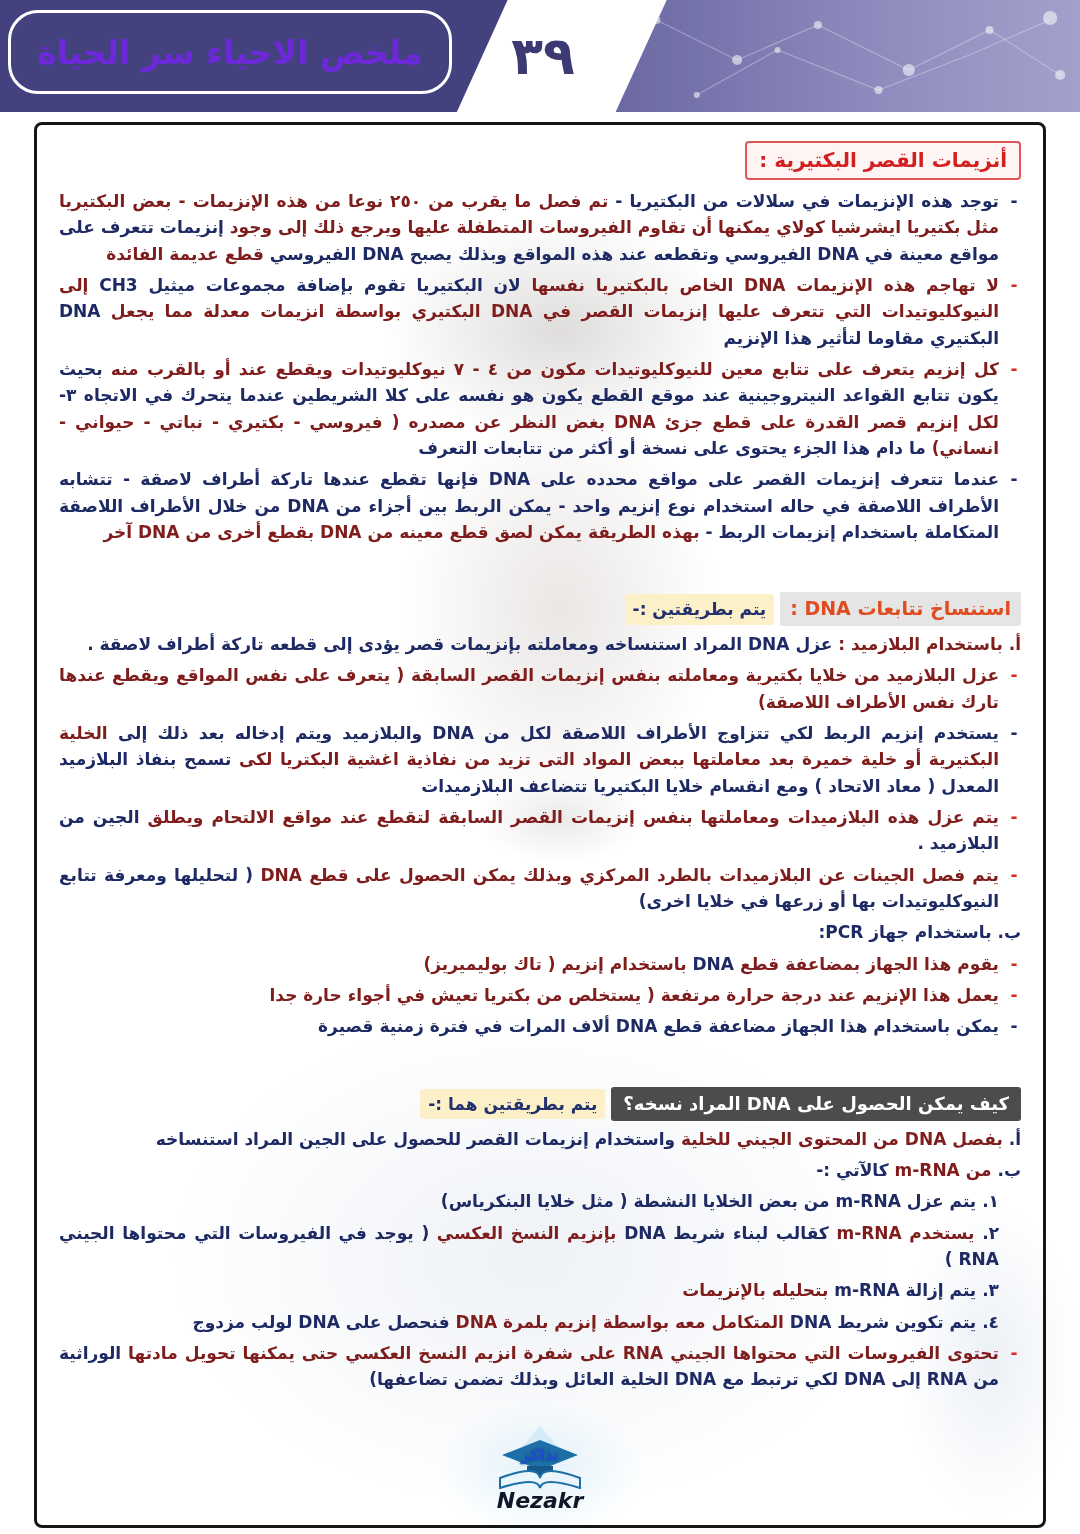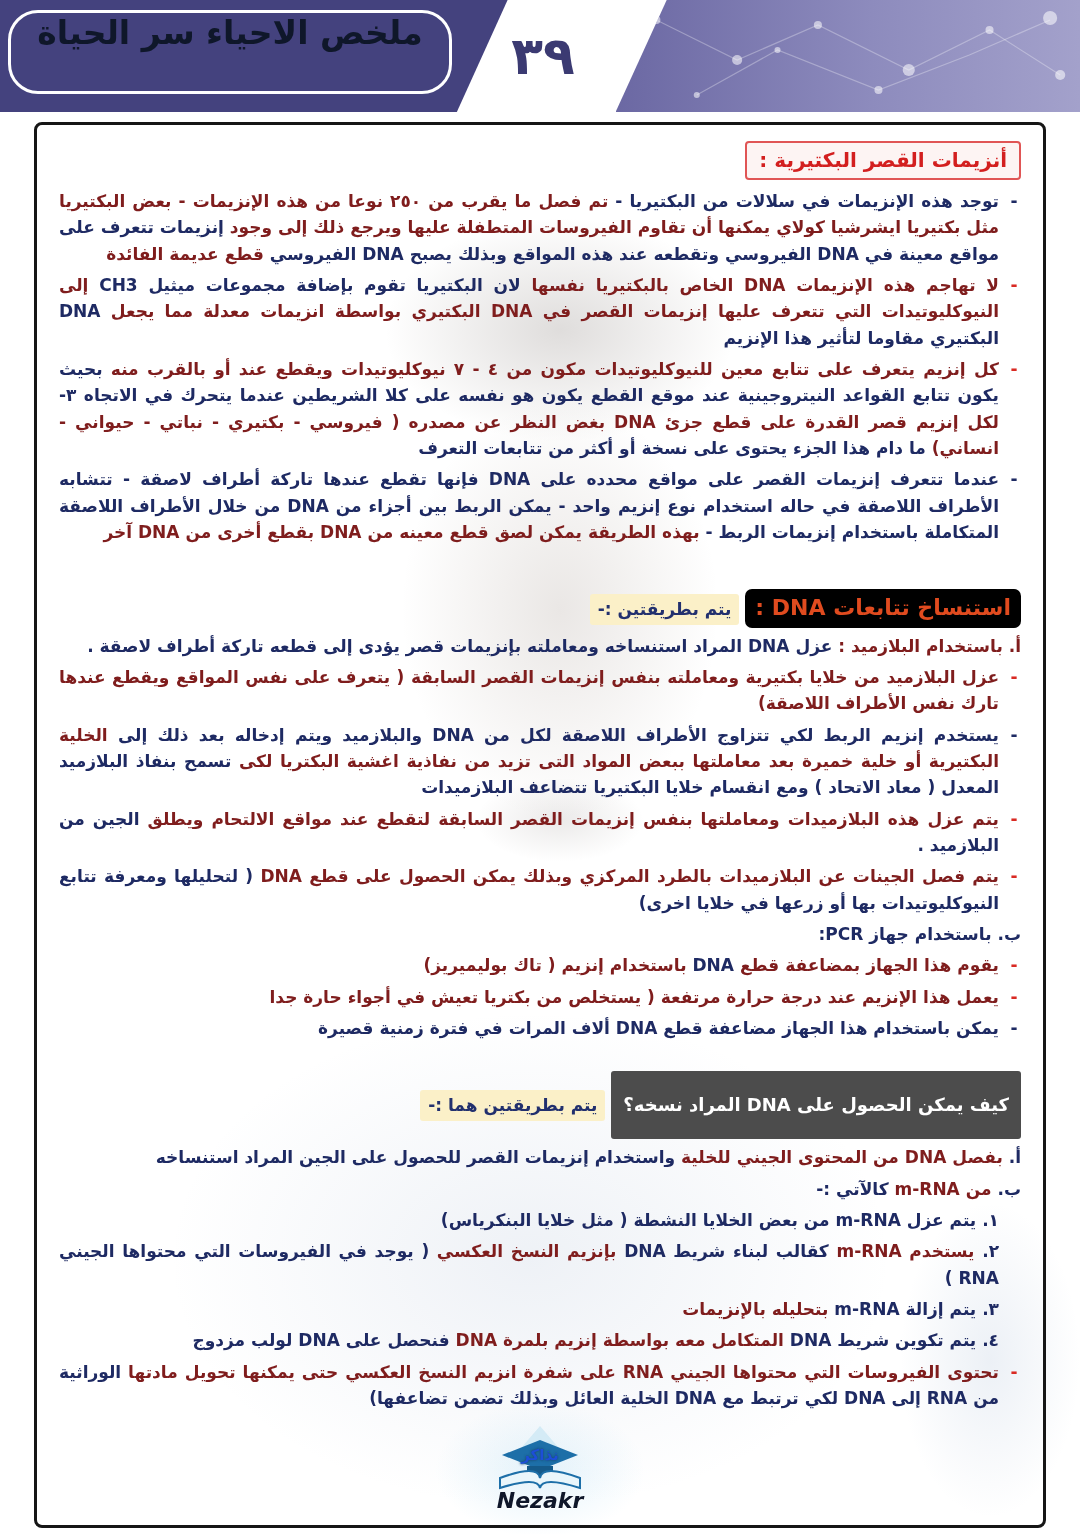--- a/index.html
+++ b/index.html
@@ -4,22 +4,22 @@
 <style>
   html,body{margin:0;padding:0;background:#e8e8e8;}
   body{font-family:"DejaVu Sans",sans-serif;font-weight:700;}
   .page{position:relative;width:1080px;height:1534px;background:#ffffff;margin:0 auto;overflow:hidden;}
 
   
   .banner{position:absolute;top:0;left:0;right:0;height:112px;background:#ffffff;z-index:3;}
   .banner-left{position:absolute;left:0;top:0;width:47%;height:100%;background:#44427e;
     clip-path:polygon(0 0,100% 0,90% 100%,0 100%);}
   .title-box{position:absolute;left:8px;top:10px;height:78px;width:438px;border:3px solid #ffffff;
-    border-radius:30px;display:flex;align-items:flex-start;justify-content:center;
-    color:#0f172a;font-size:33px;letter-spacing:.5px;}
+    border-radius:30px;display:flex;align-items:center;justify-content:center;
+    color:#6d28d9;font-size:33px;letter-spacing:.5px;}
   .page-number{position:absolute;left:488px;top:0;width:110px;height:100%;display:flex;
     align-items:center;justify-content:center;font-size:52px;color:#3b3a72;}
   .banner-right{position:absolute;right:0;top:0;width:43%;height:100%;
     background:linear-gradient(90deg,#6b68a3 0%,#8d8bbd 55%,#a3a1cb 100%);
     clip-path:polygon(11% 0,100% 0,100% 100%,0 100%);}
   .banner-right svg{position:absolute;inset:0;width:100%;height:100%;}
 
   
   .watermark{position:absolute;inset:0;z-index:0;pointer-events:none;
     background:
@@ -40,24 +40,24 @@
   .blk .runs{flex:1 1 auto;min-width:0;}
   .blk.heading{margin:2px 0 8px 0;}
   .blk.ind{padding-right:22px;}
 
   .run.navy{color:#1e2a63;}
   .run.red{color:#7f1d1d;}
   .marker.navy{color:#1e2a63;}
   .marker.red{color:#d92a23;}
   .run.label-red{color:#d31f1f;border:2px solid #e05555;background:#fdf4f3;padding:2px 12px;
     border-radius:4px;font-size:20px;display:inline-block;}
-  .run.label-yellow{color:#e04b1f;background:#000000;padding:2px 10px;border-radius:7px;
-    font-size:22px;display:inline-block;}
+  .run.label-yellow{color:#e04b1f;background:#e5e5e5;padding:2px 10px;border-radius:2px;
+    font-size:19px;display:inline-block;}
   .run.label-cream{color:#22306e;background:#fbf0c8;padding:2px 8px;border-radius:3px;display:inline-block;margin-top:44px;}
-  .run.label-dark{color:#ffffff;background:#4c4c4c;padding:20px 12px;border-radius:3px;
+  .run.label-dark{color:#ffffff;background:#4c4c4c;padding:3px 12px;border-radius:3px;
     font-size:18px;display:inline-block;}
 
   
   .logo{position:absolute;left:50%;bottom:4px;transform:translateX(-50%);width:160px;height:104px;
     z-index:6;text-align:center;}
   .logo svg{display:block;margin:0 auto;}
   .brand-ar{position:absolute;top:20px;left:0;right:0;color:#1d4ed8;font-size:15px;
     text-shadow:0 0 3px #1d4f7a,0 0 2px #1d4f7a;}
   .brand-en{color:#0f172a;font-size:22px;font-style:italic;margin-top:-4px;
     text-shadow:0 1px 0 #ffffff;}

